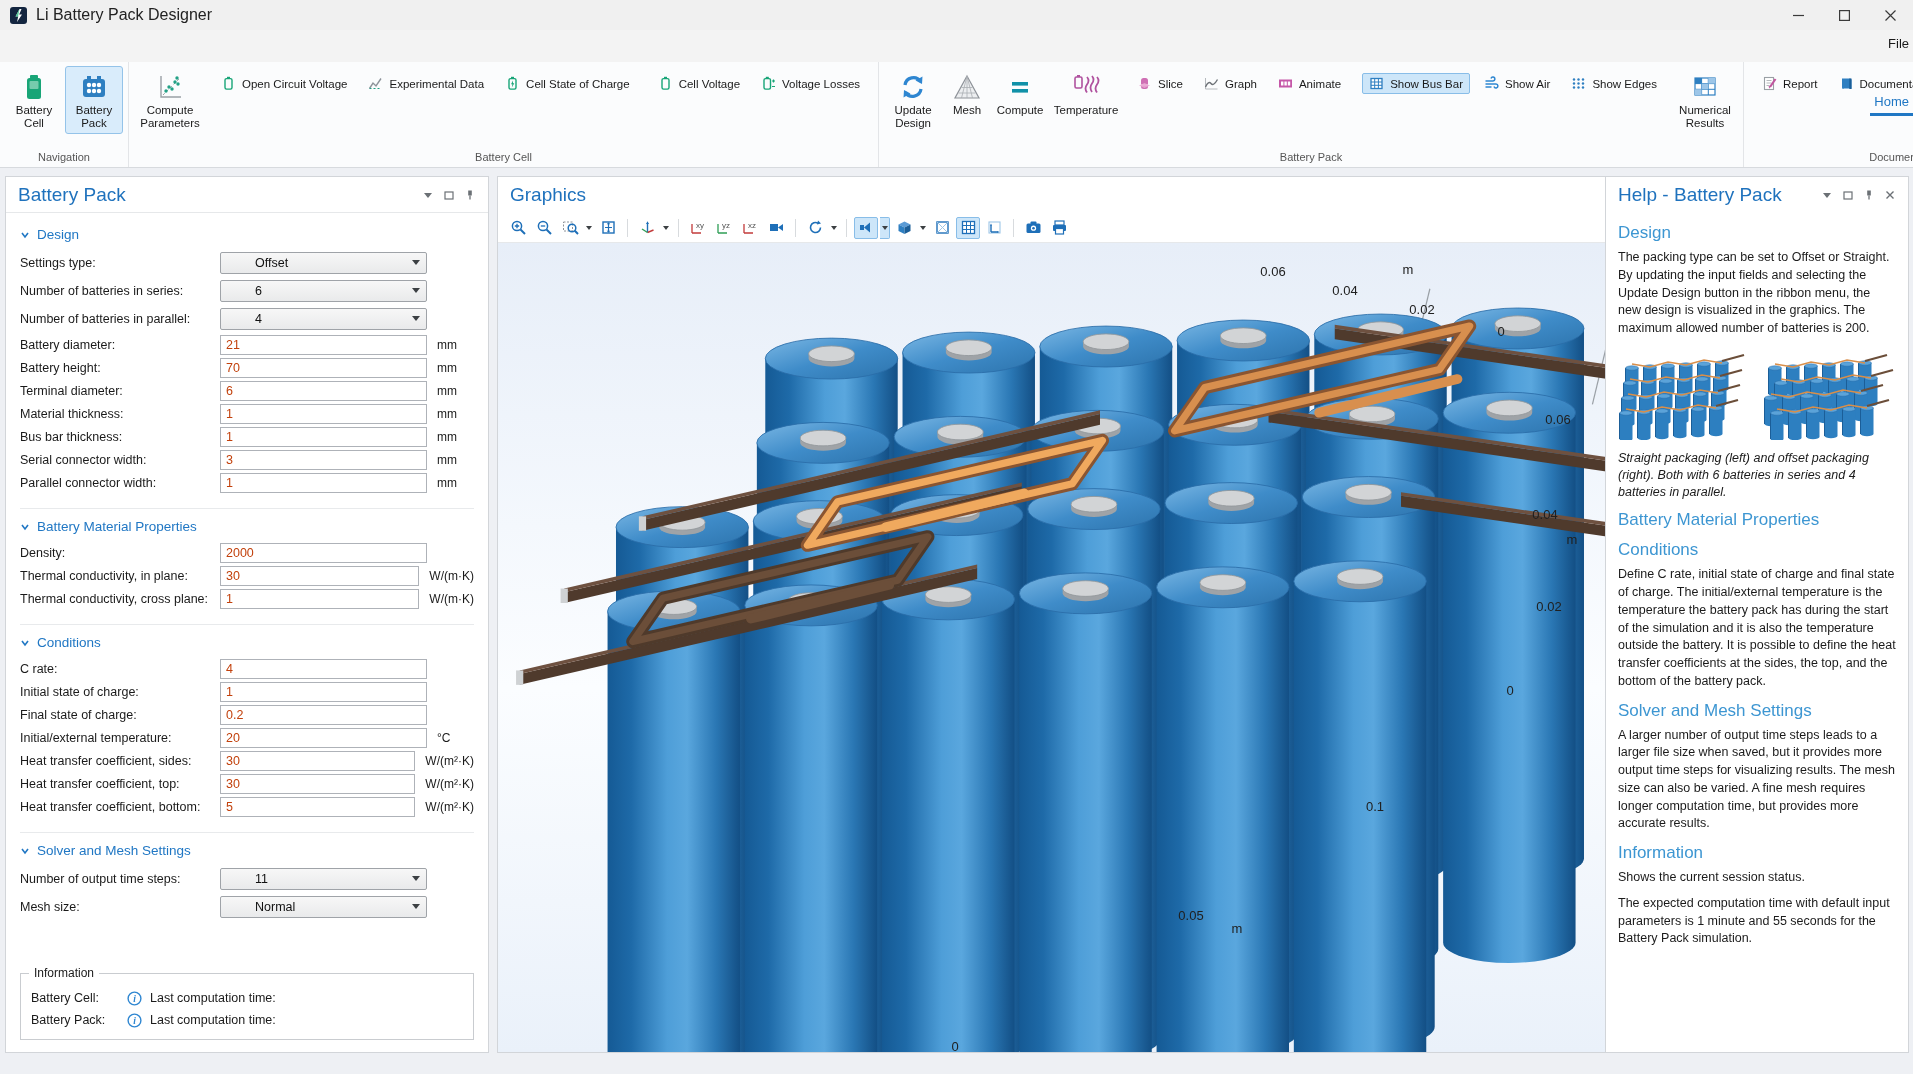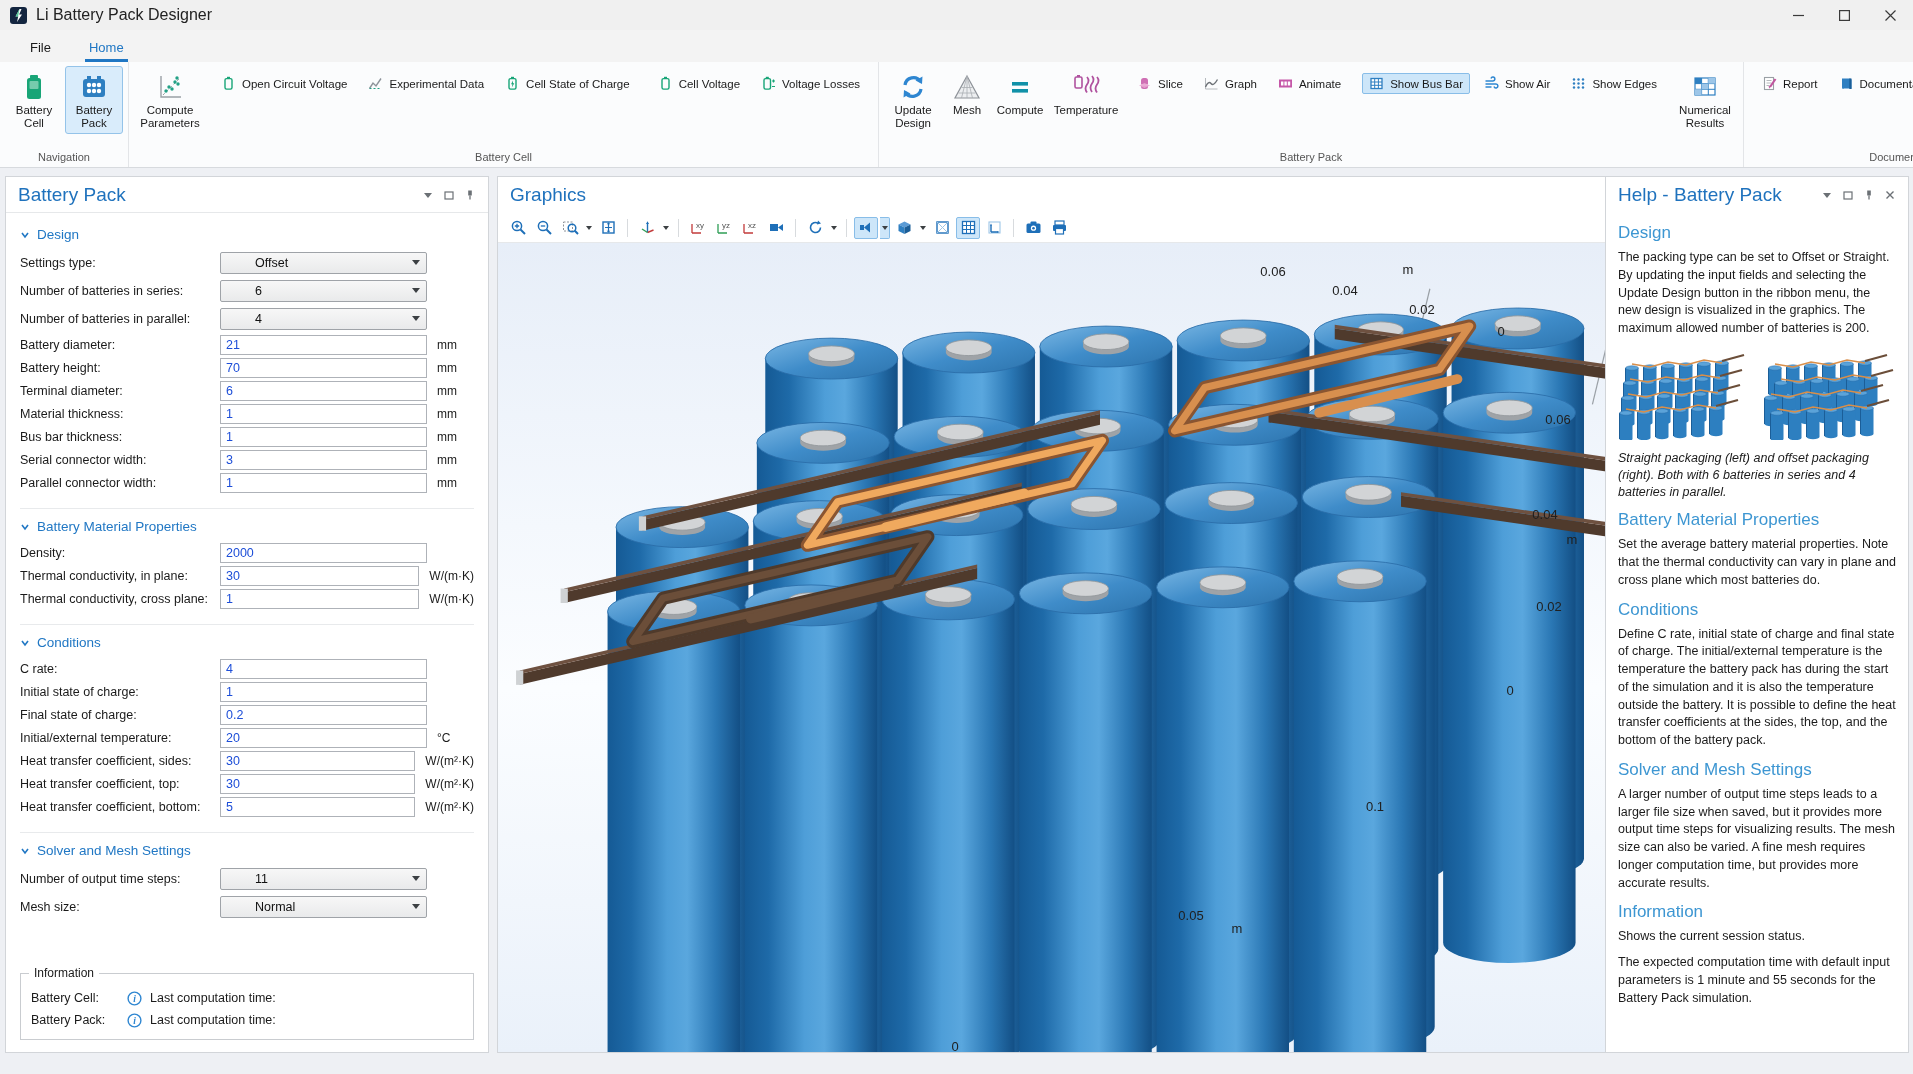--- a/index.html
+++ b/index.html
@@ -9,21 +9,21 @@
 
   
   .titlebar { height:30px; background:#f0f0f0; display:flex; align-items:center; padding-left:10px; }
   .app-icon { width:17px; height:17px; border-radius:3px; background:#13253f; position:relative; flex:0 0 17px; }
   .title-text { font-size:16px; color:#222; margin-left:9px; flex:1; }
   .win-controls { display:flex; height:30px; }
   .win-btn { width:46px; height:30px; display:flex; align-items:center; justify-content:center; }
   .win-btn svg { display:block; }
 
   
-  .menubar { height:32px; background:#f3f3f3; display:flex; align-items:flex-end; padding-left:26px; gap:30px; }
+  .menubar { height:32px; background:#f3f3f3; display:flex; align-items:flex-end; padding-left:26px; gap:30px;flex-direction:column; }
   .menu-tab { font-size:13px; color:#1a1a1a; padding:6px 4px 7px; }
   .menu-tab.active { color:#2077c4; border-bottom:3px solid #2077c4; padding-bottom:4px; }
 
   
   .ribbon { height:106px; background:#fbfcfd; border-bottom:1px solid #d7dade; display:flex; align-items:stretch; }
   .rgroup { border-right:1px solid #e3e5e8; display:flex; flex-direction:column; }
   .rgc { flex:1; display:flex; align-items:flex-start; padding:4px 5px 0; gap:2px; }
   .rgl { text-align:center; font-size:11px; color:#555; padding:1px 6px 4px; white-space:nowrap; }
   .bigbtn { width:58px; display:flex; flex-direction:column; align-items:center; gap:2px;
     padding:5px 1px 3px; border:1px solid transparent; border-radius:3px; font-size:11.5px;
@@ -52,21 +52,21 @@
   
   .lbody { flex:1; padding:10px 14px 8px; display:flex; flex-direction:column; overflow:hidden; }
   .section { padding-top:4px; }
   .section + .section { border-top:1px solid #e8eaec; margin-top:12px; padding-top:10px; }
   .sec-hdr { display:flex; align-items:center; gap:7px; color:#2077c4; font-size:13.5px; margin-bottom:9px; }
   .frow { display:flex; align-items:center; }
   .text-row { height:20px; margin-bottom:3px; }
   .combo-row { height:23px; margin-bottom:5px; }
   .flabel { flex:0 0 200px; font-size:12.5px; color:#1a1a1a; }
   .ftext { width:207px; height:20px; border:1px solid #aeb2b8; font-size:12.5px; padding:0 5px;
-    font-family:inherit; color:#1d4ed8; background:#fff; }
+    font-family:inherit; color:#c2410c; background:#fff; }
   .combo { width:207px; height:22px; border:1px solid #9fa3a8; border-radius:2px;
     background:linear-gradient(#f7f7f7,#e9eaeb); display:flex; align-items:center; padding:0 6px; }
   .cval { flex:1; font-size:12.5px; color:#111; padding-left:28px; }
   .ccaret { width:0; height:0; border-left:4px solid transparent; border-right:4px solid transparent;
     border-top:5px solid #3c4043; }
   .funit { margin-left:10px; font-size:12px; color:#1a1a1a; white-space:nowrap; }
   .gbox { border:1px solid #c9ccd0; position:relative; padding:13px 10px 8px; margin-top:auto; margin-bottom:4px; }
   .gtitle { position:absolute; top:-8px; left:8px; background:#fff; padding:0 5px; font-size:12px; color:#1a1a1a; }
   .irow { display:flex; align-items:center; height:22px; font-size:12.5px; color:#1a1a1a; gap:8px; }
   .iname { flex:0 0 88px; }
@@ -1091,21 +1091,20 @@
               <ellipse cx="88" cy="63" rx="6.5" ry="2.2" fill="#5ba3d9" stroke="#2a6da8" stroke-width="0.5"></ellipse>
               <path d="M 99.5 62 V 88 A 6.5 2.2 0 0 0 112.5 88 V 62 Z" fill="#2d7fc0"></path>
               <path d="M 99.5 62 V 88" stroke="#1b5e98" stroke-width="1" fill="none"></path>
               <ellipse cx="106" cy="62" rx="6.5" ry="2.2" fill="#5ba3d9" stroke="#2a6da8" stroke-width="0.5"></ellipse>
               <polyline points="16,63 34,66 52,61 70,64 88,59 106,62" fill="none" stroke="#d98f4a" stroke-width="1.6"></polyline>
               <line x1="106" y1="60" x2="128" y2="54" stroke="#6b4e39" stroke-width="2.2"></line>
             </svg>
         </div>
         <div class="h-caption">Straight packaging (left) and offset packaging (right). Both with 6 batteries in series and 4 batteries in parallel.</div>
         <div class="h-heading">Battery Material Properties</div>
-        <div class="h-body">Set the average battery material properties. Note that the thermal conductivity can vary in plane and cross plane which most batteries do.</div>
         <div class="h-heading">Conditions</div>
         <div class="h-body">Define C rate, initial state of charge and final state of charge. The initial/external temperature is the temperature the battery pack has during the start of the simulation and it is also the temperature outside the battery. It is possible to define the heat transfer coefficients at the sides, the top, and the bottom of the battery pack.</div>
         <div class="h-heading">Solver and Mesh Settings</div>
         <div class="h-body">A larger number of output time steps leads to a larger file size when saved, but it provides more output time steps for visualizing results. The mesh size can also be varied. A fine mesh requires longer computation time, but provides more accurate results.</div>
         <div class="h-heading">Information</div>
         <div class="h-body">Shows the current session status.</div>
         <div class="h-body" style="margin-top:8px">The expected computation time with default input parameters is 1 minute and 55 seconds for the Battery Pack simulation.</div>
       </div>
     </div>
   </div>

